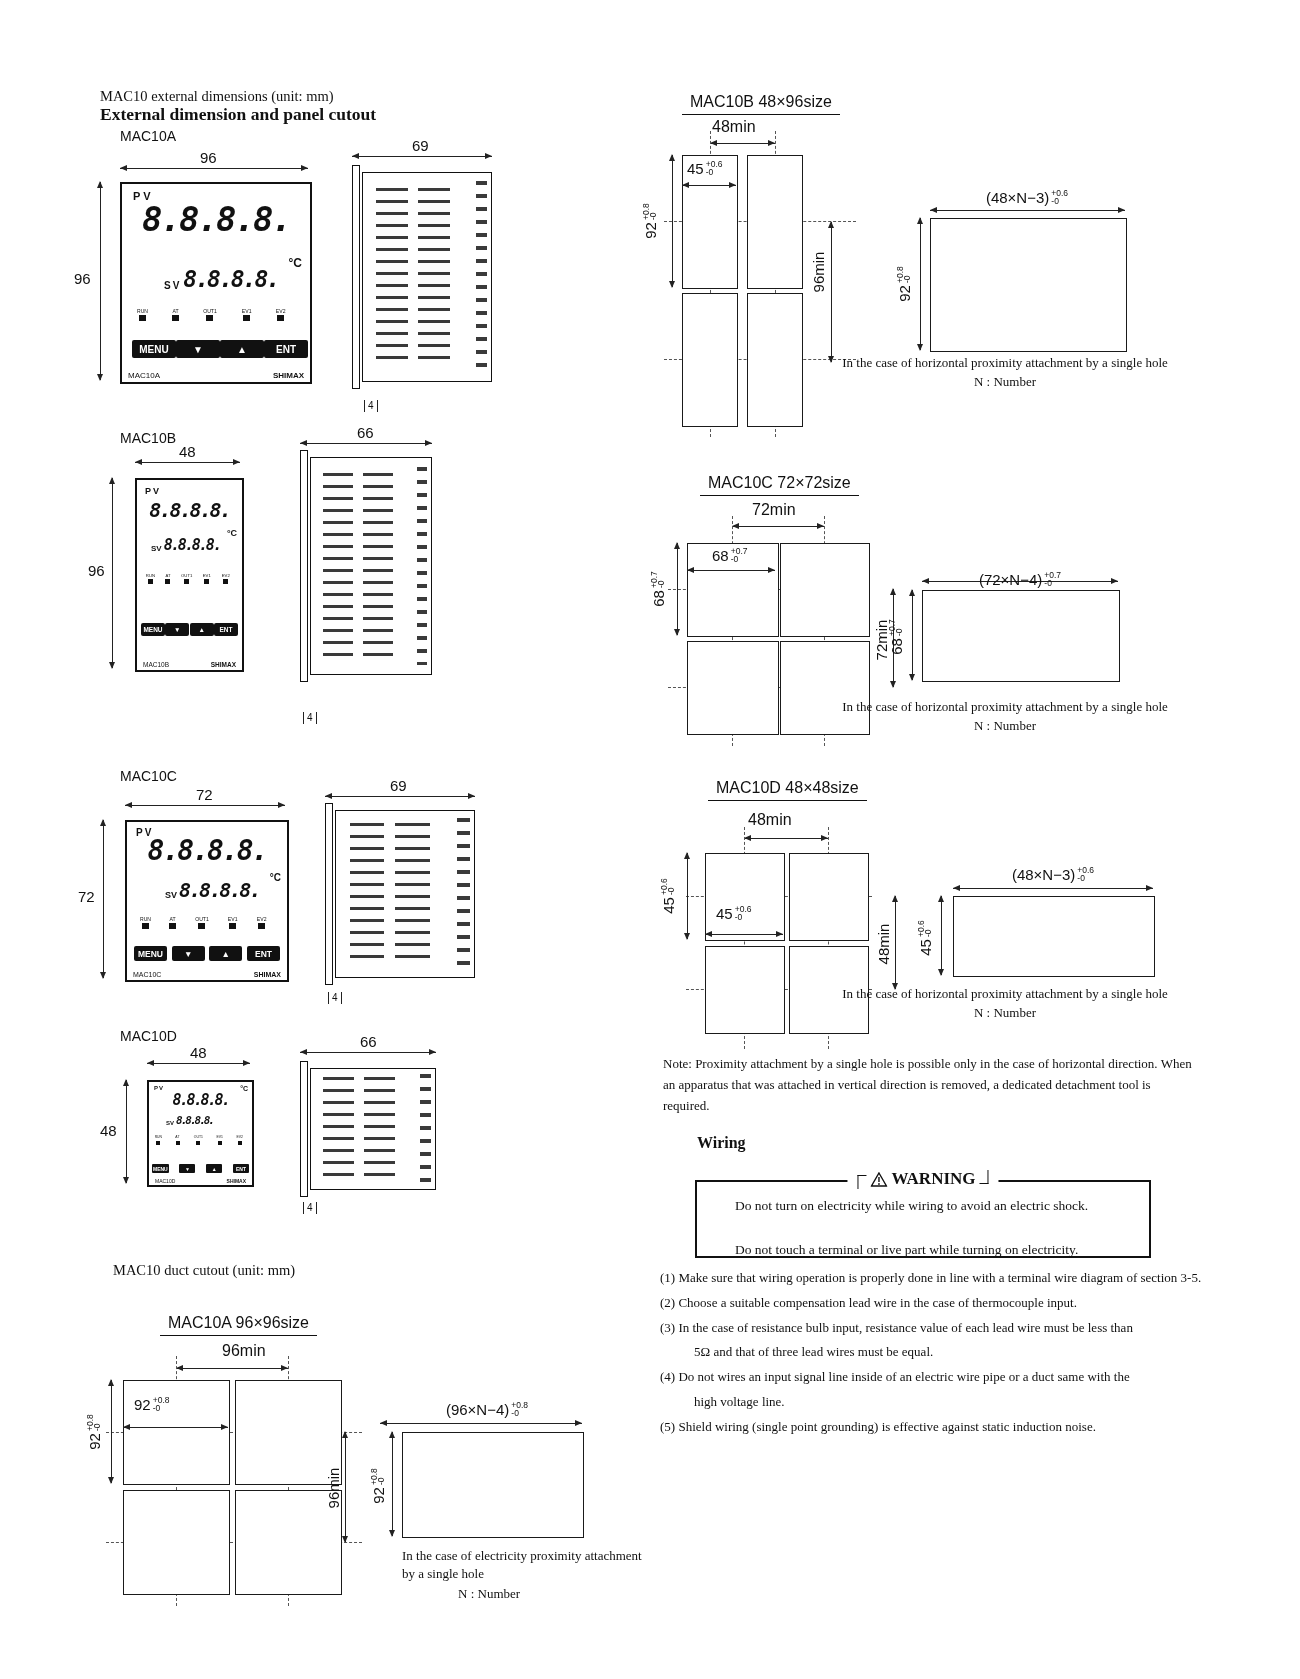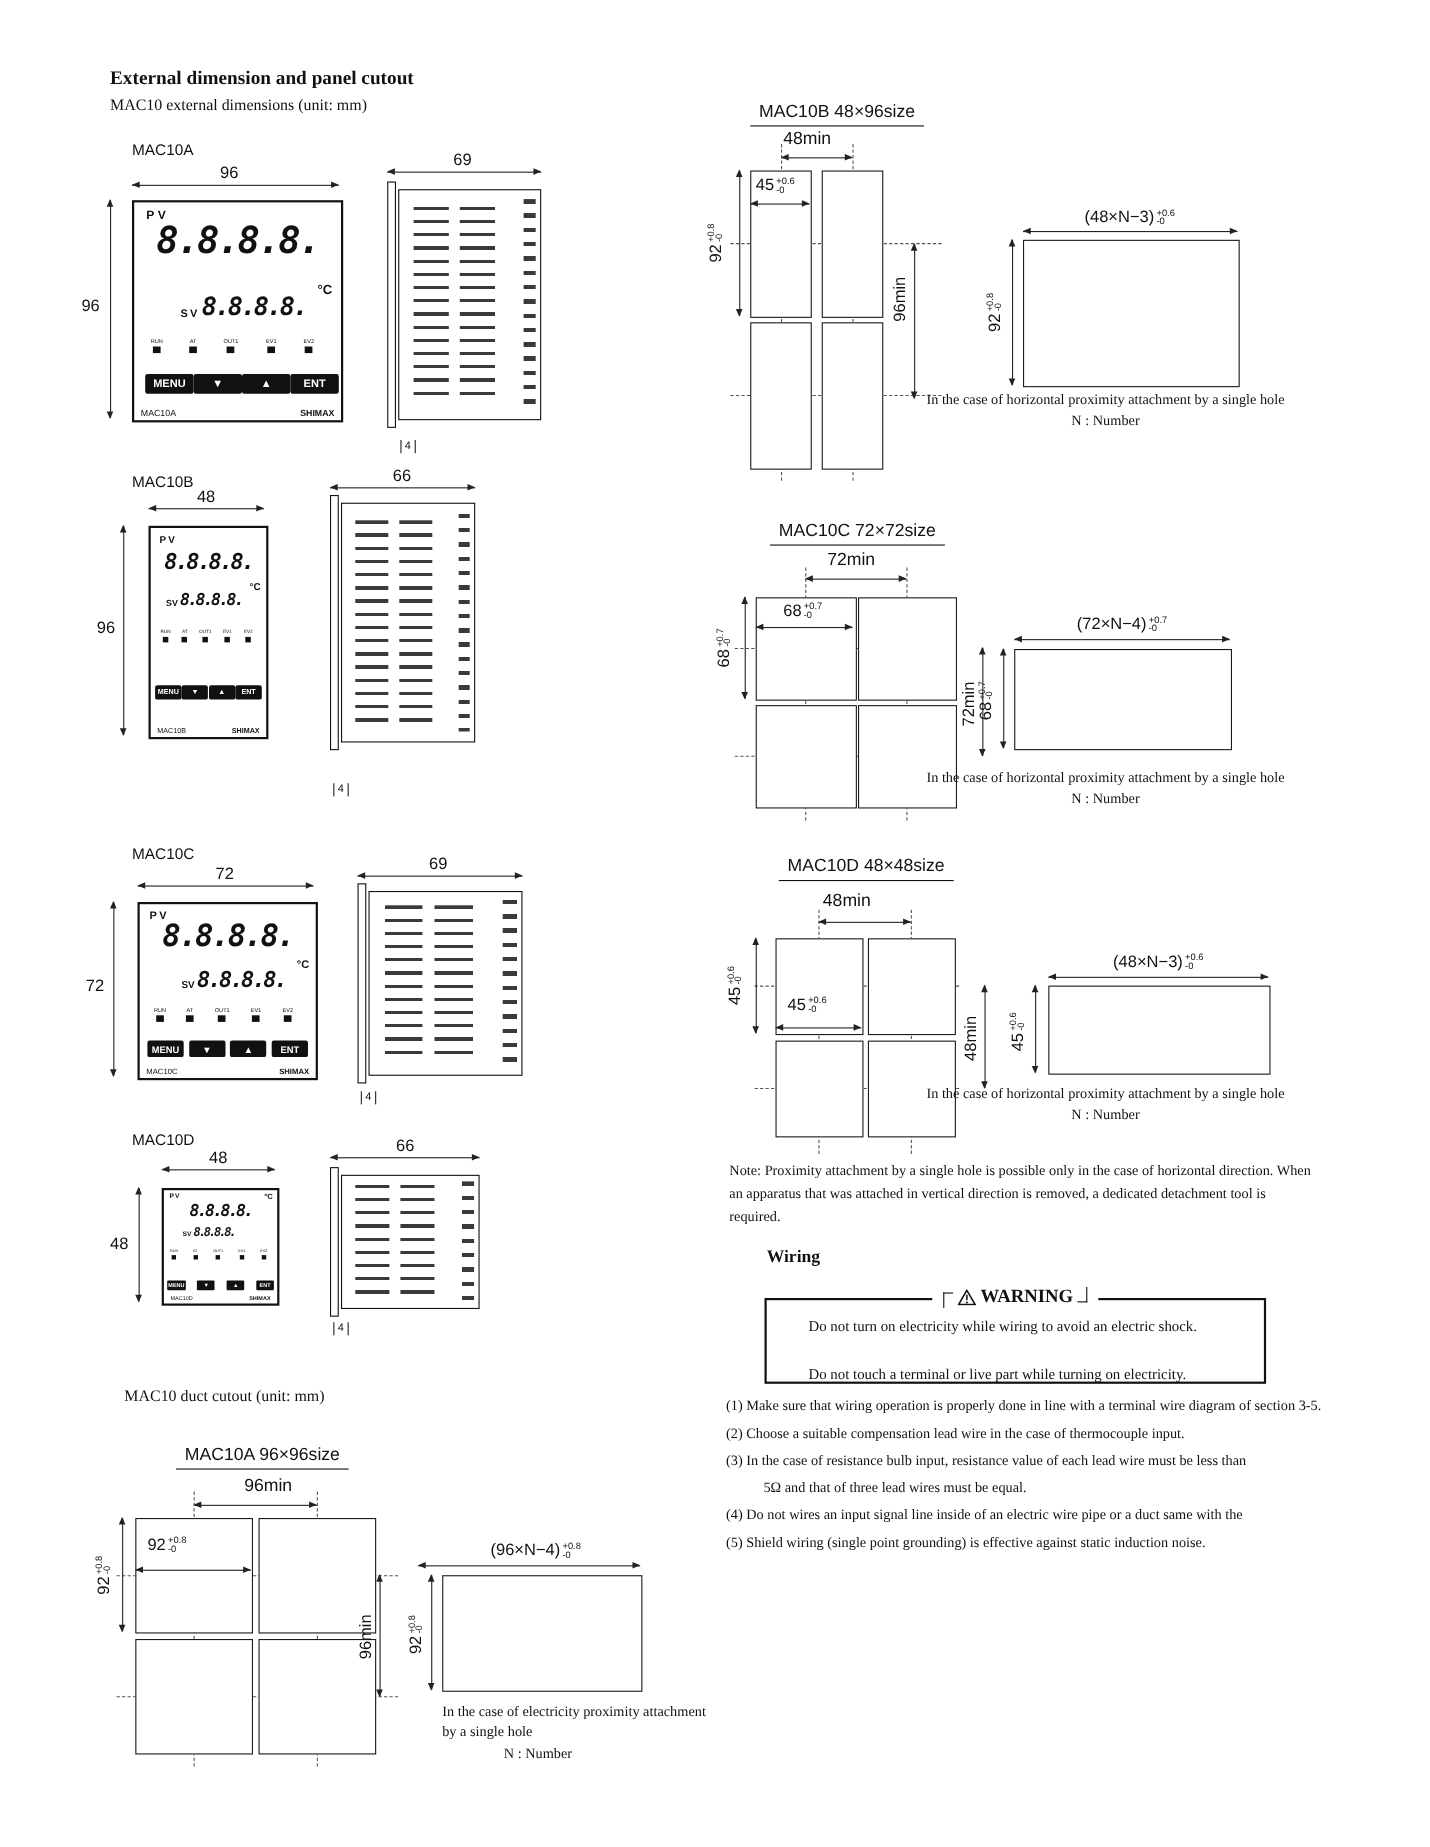--- a/index.html
+++ b/index.html
@@ -1,19 +1,19 @@
 <!DOCTYPE html>
 <html><head>
 <meta charset="utf-8">
 <style>
   html,body{margin:0;padding:0;background:#fff;}
   .page{position:relative;width:1300px;height:1679px;background:#fff;color:#111;overflow:hidden;}
   .abs{position:absolute;}
   
-  .h1{font:bold 17.5px "Liberation Serif",serif;}
+  .h1{font:bold 17.5px "Liberation Serif",serif;margin-top:44px;}
   .h2{font:14.5px "Liberation Serif",serif;}
   .seclab{font:14px "Liberation Sans",sans-serif;}
   .ctitle{font:16px "Liberation Sans",sans-serif;border-bottom:1.5px solid #111;padding:0 8px 3px 8px;white-space:nowrap;}
   .dlab{font:15px "Liberation Sans",sans-serif;white-space:nowrap;color:#111;display:inline-flex;align-items:center;}
   .f16{font-size:16px;}
   .cap{font:13px "Liberation Serif",serif;}
   .body{font:13px "Liberation Serif",serif;line-height:1.6;}
   .tol{display:inline-flex;flex-direction:column;justify-content:center;margin-left:2px;}
   .tol i{font-style:normal;font-size:8.5px;line-height:7.5px;letter-spacing:0;}
   .rot{position:absolute;display:flex;align-items:center;justify-content:center;transform:rotate(-90deg);white-space:nowrap;font:15px "Liberation Sans",sans-serif;}
@@ -423,21 +423,21 @@
         <i>+0.7</i>
         <i>-0</i>
       </span>
     </div>
   <div class="dimv abs" style="left:893px;top:589px;height:98px"></div>
   <div class="rot" style="left:853px;top:632px;width:55px;height:16px">
       <span>72min</span>
     </div>
   <div class="sq abs" style="left:922px;top:590px;width:196px;height:90px"></div>
   <div class="dimh abs" style="left:922px;top:581px;width:196px"></div>
-  <span class="dlab abs" style="left:1020px;top:559px;transform:translateX(-50%)">
+  <span class="dlab abs" style="left:1020px;top:571px;transform:translateX(-50%)">
       <span>(72×N−4)</span>
       <span class="tol">
         <i>+0.7</i>
         <i>-0</i>
       </span>
     </span>
   <div class="dimv abs" style="left:912px;top:590px;height:90px"></div>
   <div class="rot" style="left:866px;top:629px;width:60px;height:16px">
       <span>68</span>
       <span class="tol">
@@ -514,20 +514,21 @@
     </div>
     <div class="wline" style="top:16px">Do not turn on electricity while wiring to avoid an electric shock.</div>
     <div class="wline" style="top:60px">Do not touch a terminal or live part while turning on electricity.</div>
   </div>
   <div class="body abs" style="left:660px;top:1268px;width:545px">
     <div class="witem">(1) Make sure that wiring operation is properly done in line with a terminal wire diagram of section 3-5.</div>
     <div class="witem">(2) Choose a suitable compensation lead wire in the case of thermocouple input.</div>
     <div class="witem">(3) In the case of resistance bulb input, resistance value of each lead wire must be less than</div>
     <div class="witem wcont">5Ω and that of three lead wires must be equal.</div>
     <div class="witem">(4) Do not wires an input signal line inside of an electric wire pipe or a duct same with the</div>
+    <div class="witem wcont">high voltage line.</div>
     <div class="witem">(5) Shield wiring (single point grounding) is effective against static induction noise.</div>
   </div>
 
   <div class="h2 abs" style="left:113px;top:1262px">MAC10 duct cutout (unit: mm)</div>
   <span class="ctitle abs" style="left:160px;top:1314px">MAC10A 96×96size</span>
   <span class="dlab f16 abs" style="left:222px;top:1342px">96min</span>
   <div class="dimh abs" style="left:176px;top:1368px;width:112px"></div>
   <div class="clv abs" style="left:176px;top:1356px;height:250px"></div>
   <div class="clv abs" style="left:288px;top:1356px;height:250px"></div>
   <div class="clh abs" style="left:106px;top:1432px;width:256px"></div>

